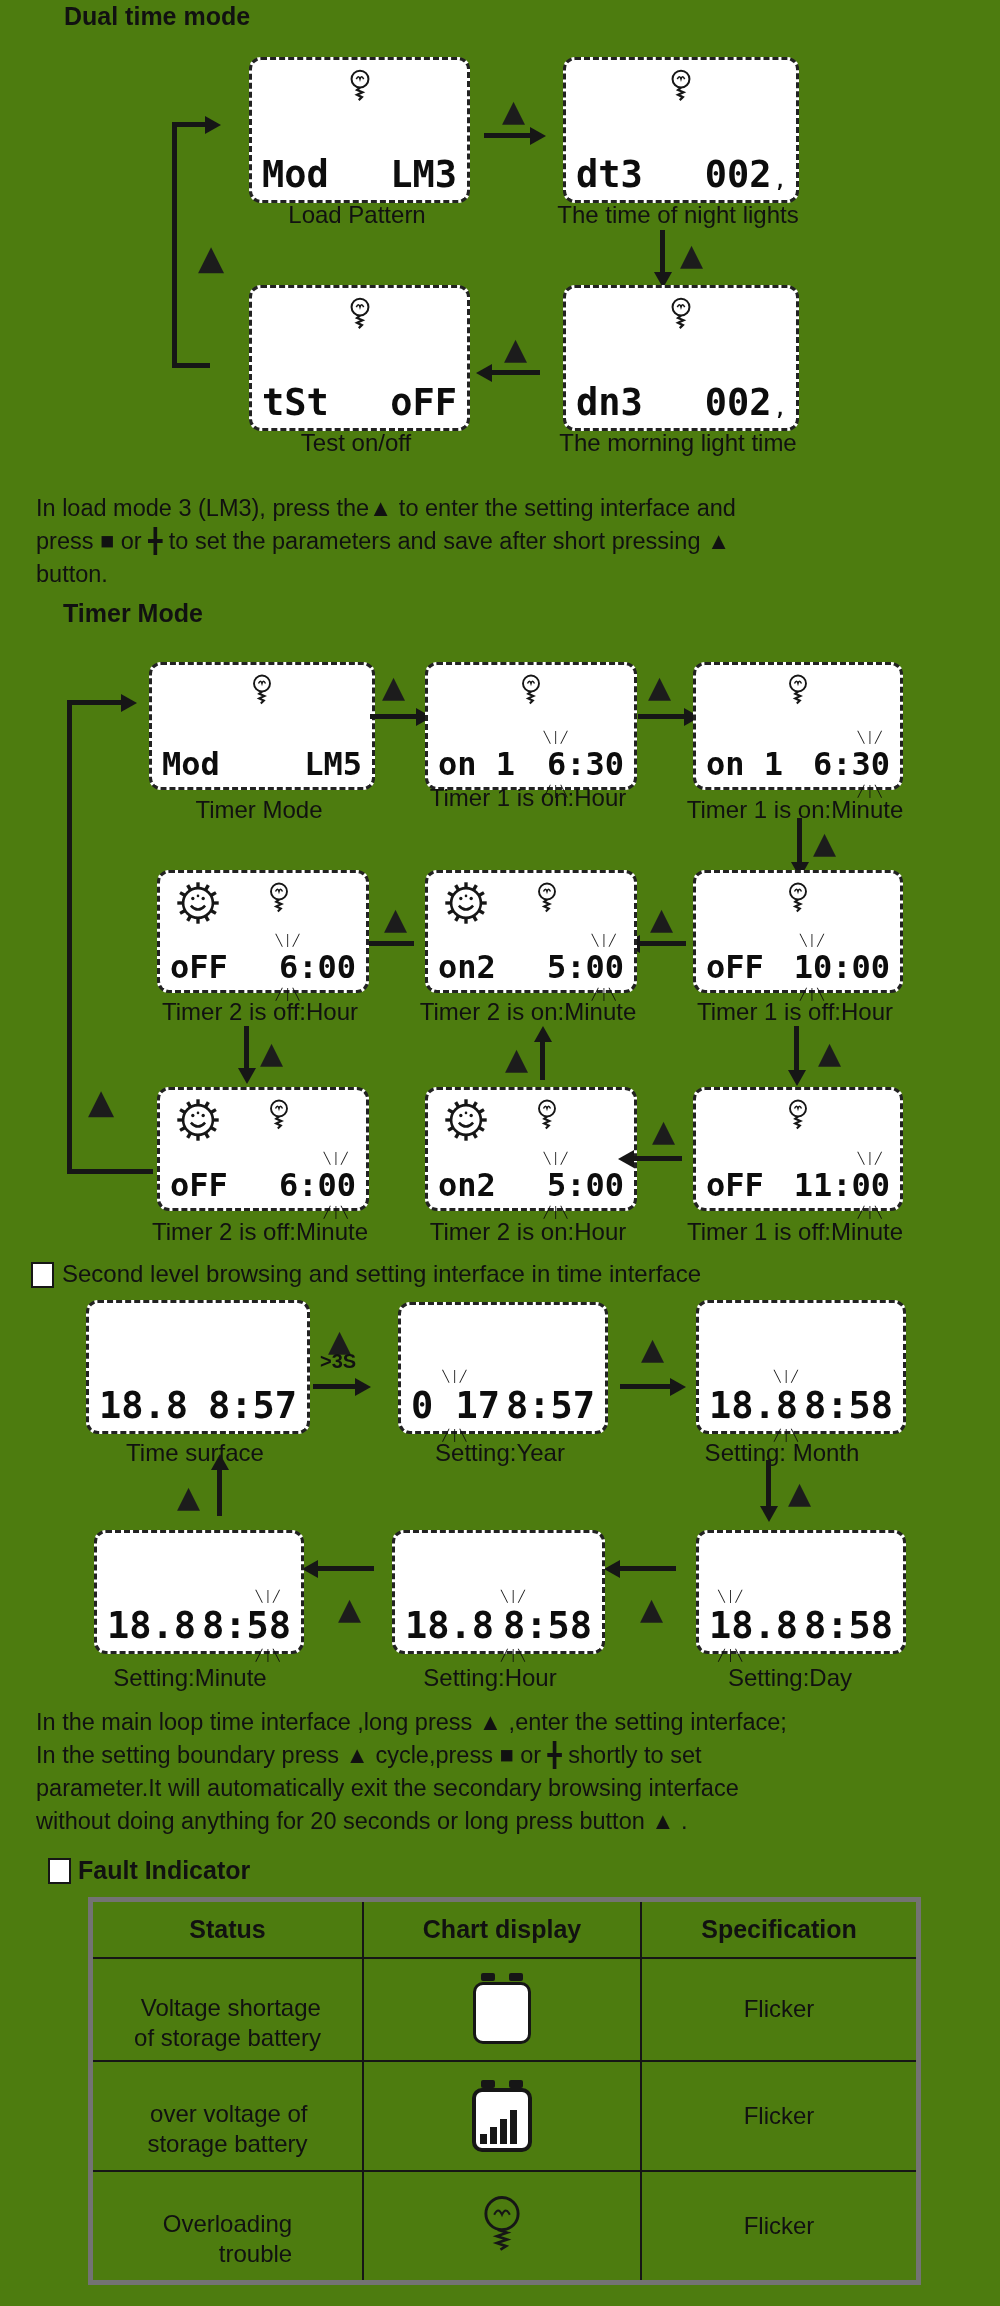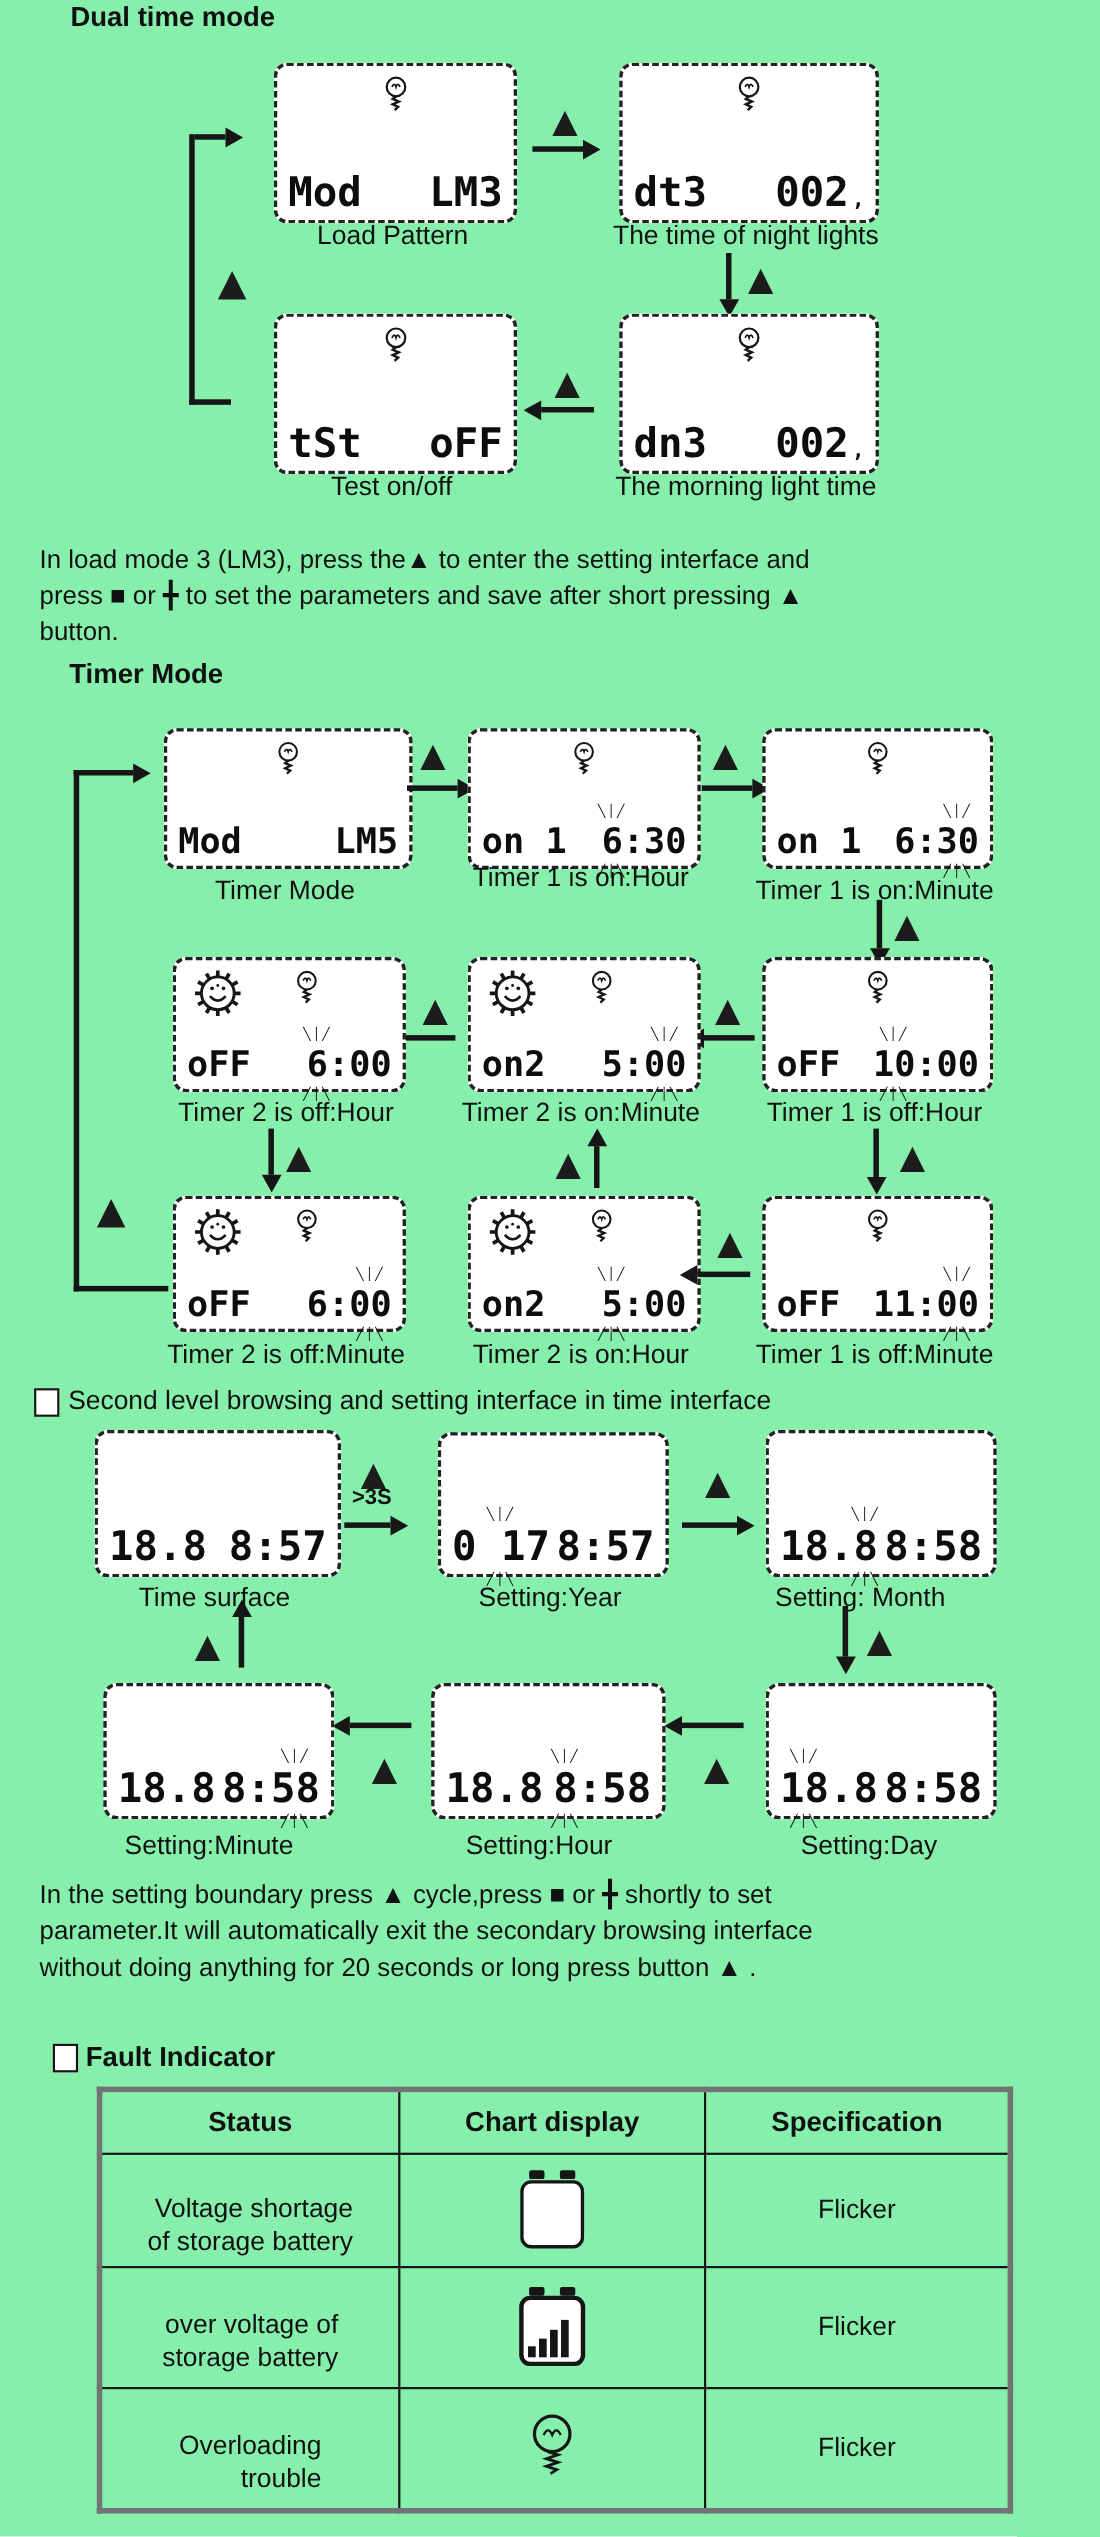--- a/index.html
+++ b/index.html
@@ -1,16 +1,16 @@
 <!DOCTYPE html>
 <html><head>
 <meta charset="utf-8">
 <style>
   html,body{margin:0;padding:0;background:#fff;}
-  #page{position:relative;width:1000px;height:2306px;background:#86efac;overflow:hidden;
+  #page{position:relative;width:1000px;height:2306px;background:#4d7c0f;overflow:hidden;
         font-family:"Liberation Sans",sans-serif;color:#111;}
   .hd{position:absolute;font-weight:bold;font-size:25px;white-space:nowrap;}
   .hd.reg{font-weight:normal;font-size:24px;}
   .cbx{position:absolute;width:19px;height:22px;border:2.5px solid #161616;background:#fff;}
   .para{position:absolute;font-size:23.5px;line-height:33px;white-space:nowrap;}
   .panel{position:absolute;border:3px dashed #222;border-radius:12px;background:#fff;}
   .lcd{position:absolute;left:10px;right:10px;bottom:4px;display:flex;justify-content:space-between;
        align-items:baseline;font-family:"DejaVu Sans Mono",monospace;font-weight:bold;color:#0d0d0d;white-space:pre;}
   .pd .lcd{font-size:37px;}
   .pt .lcd{font-size:32px;}
@@ -404,20 +404,21 @@
       <span class="lg">18.8</span>
       <span class="lg"><span>8:</span><span class="fl">58</span><span></span></span>
     </div>
   </div>
   <div class="cap" style="left:190px;top:1664px">Setting:Minute</div>
 
   <div class="av u" style="left:217px;top:1470px;height:46px"></div>
   <span class="tri" style="left:177px;top:1482px">▲</span>
 
   <div class="para" style="left:36px;top:1706px">
+    <div>In the main loop time interface ,long press ▲ ,enter the setting interface;</div>
     <div>In the setting boundary press ▲  cycle,press ■  or ╋ shortly to set</div>
     <div>parameter.It will automatically exit the secondary browsing interface</div>
     <div>without doing anything for 20 seconds or long press button ▲ .</div>
   </div>
 
   <span class="cbx" style="left:48px;top:1858px"></span>
   <div class="hd" style="left:78px;top:1856px">Fault Indicator</div>
 
   <table id="fault-table">
     <tbody>

